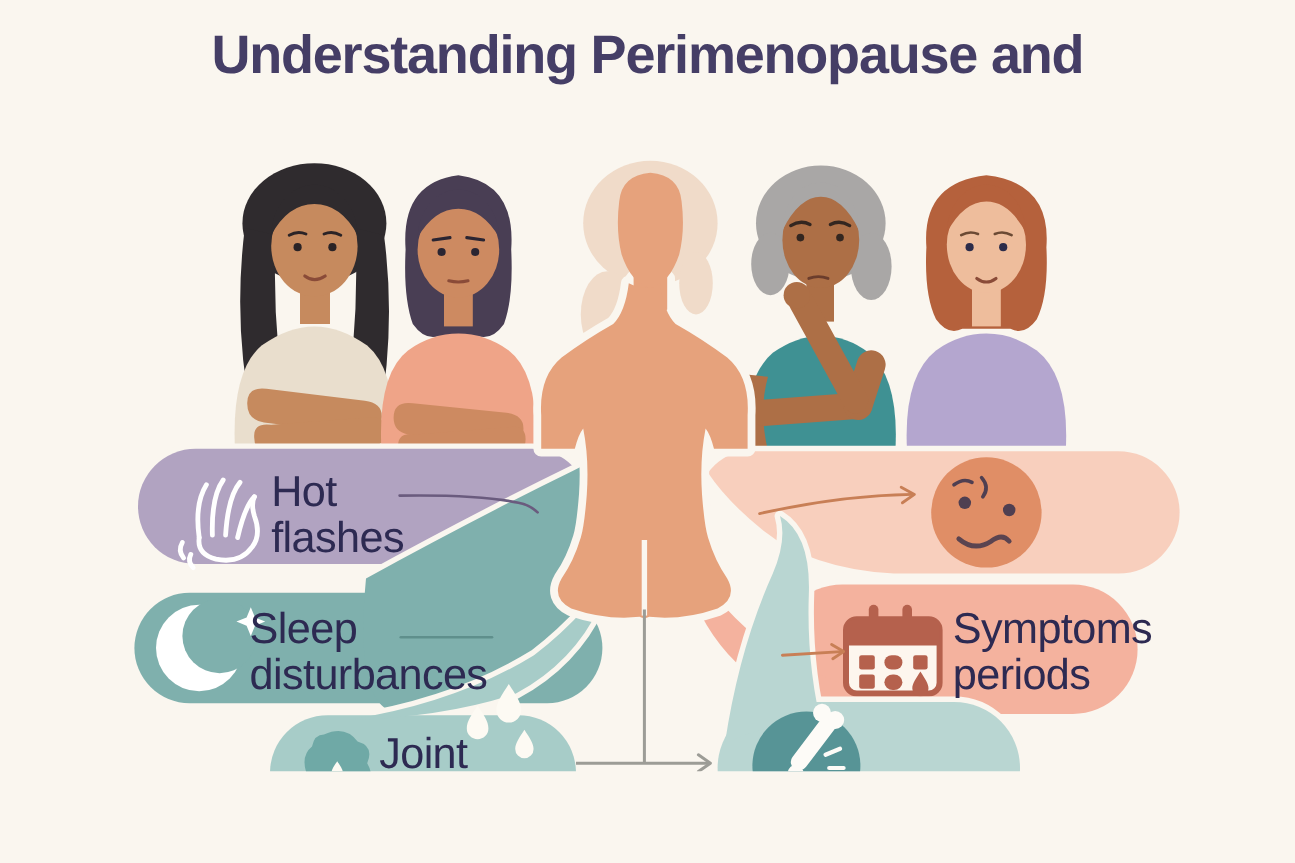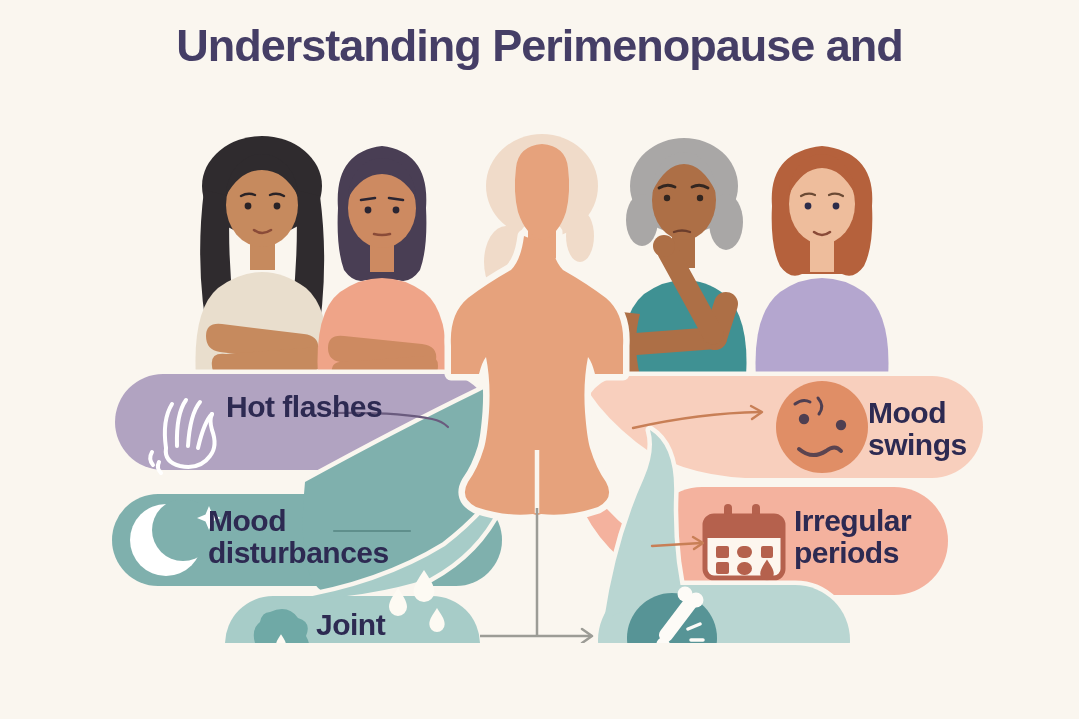--- a/index.html
+++ b/index.html
@@ -1,21 +1,21 @@
 <!DOCTYPE html>
 <html><head>
 <meta charset="utf-8">
 <style>
   html,body{margin:0;padding:0;background:#faf6ef;}
   .stage{position:relative;width:1079px;height:643px;background:#faf6ef;overflow:hidden;
          font-family:"Liberation Sans",sans-serif;}
   .scene{position:absolute;left:0;top:0;}
   .title{position:absolute;top:20px;left:0;width:100%;text-align:center;
          font-weight:bold;font-size:45px;line-height:1.16;letter-spacing:-1px;color:#453e66;}
-  .label{position:absolute;font-weight:bold;font-size:30px;line-height:1.06;
+  .label{position:absolute;font-weight:normal;font-size:36px;line-height:1.06;
          letter-spacing:-0.5px;color:#2d2a52;}
   .lb-hot{left:226px;top:391px;width:170px;}
   .lb-sleep{left:208px;top:505px;width:230px;}
   .lb-night{left:316px;top:609px;width:150px;}
   .lb-mood{left:868px;top:397px;width:130px;}
   .lb-irregular{left:794px;top:505px;width:170px;}
   .lb-joint{left:726px;top:609px;width:120px;}
   .halo{fill:#faf6ef;stroke:#faf6ef;stroke-width:9;stroke-linejoin:round;}
   .halo-wide{fill:#faf6ef;stroke:#faf6ef;stroke-width:13;stroke-linejoin:round;}
 </style>
@@ -211,18 +211,17 @@
     <path d="M 2,62 Q -2,69 3,75"></path>
     <path d="M 9,72 Q 6,78 11,83"></path>
   </g>
 </svg>
 
 <div class="title">
   <div>Understanding Perimenopause and</div>
 </div>
 
 <div class="label lb-hot">Hot flashes</div>
-<div class="label lb-sleep">Mood disturbances</div>
+<div class="label lb-sleep">Sleep disturbances</div>
 <div class="label lb-night">Joint sweats</div>
-<div class="label lb-mood">Mood swings</div>
-<div class="label lb-irregular">Irregular periods</div>
+<div class="label lb-irregular">Symptoms periods</div>
 
 </div>
 
 </body></html>

